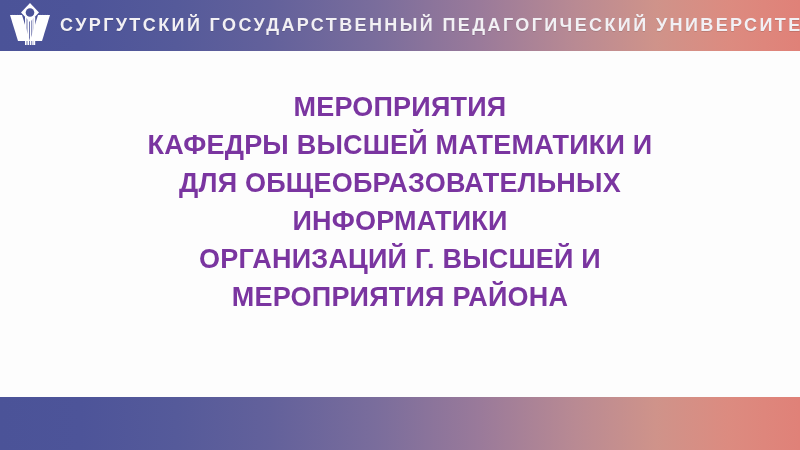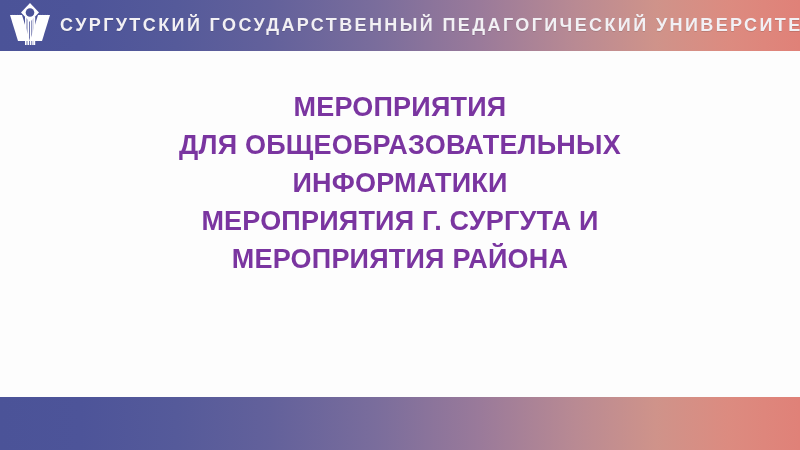--- a/index.html
+++ b/index.html
@@ -158,21 +158,22 @@
           <circle cx="22" cy="9.5" r="4.3" fill="#4b5398"></circle>
         </svg>
       </span>
 
       <span class="header-title">СУРГУТСКИЙ  ГОСУДАРСТВЕННЫЙ  ПЕДАГОГИЧЕСКИЙ  УНИВЕРСИТЕТ</span>
     </div>
   </div>
 
   <div class="title-block">
     <div class="title-line">МЕРОПРИЯТИЯ</div>
+    <div class="title-line">КАФЕДРЫ ВЫСШЕЙ МАТЕМАТИКИ И</div>
     <div class="title-line">ДЛЯ ОБЩЕОБРАЗОВАТЕЛЬНЫХ</div>
     <div class="title-line">ИНФОРМАТИКИ</div>
-    <div class="title-line">МЕРОПРИЯТИЯ Г. СУРГУТА И</div>
+    <div class="title-line">ОРГАНИЗАЦИЙ Г. ВЫСШЕЙ И</div>
     <div class="title-line">МЕРОПРИЯТИЯ РАЙОНА</div>
   </div>
 
   <div class="footer-band"></div>
 
 </div>
 
 </body></html>

